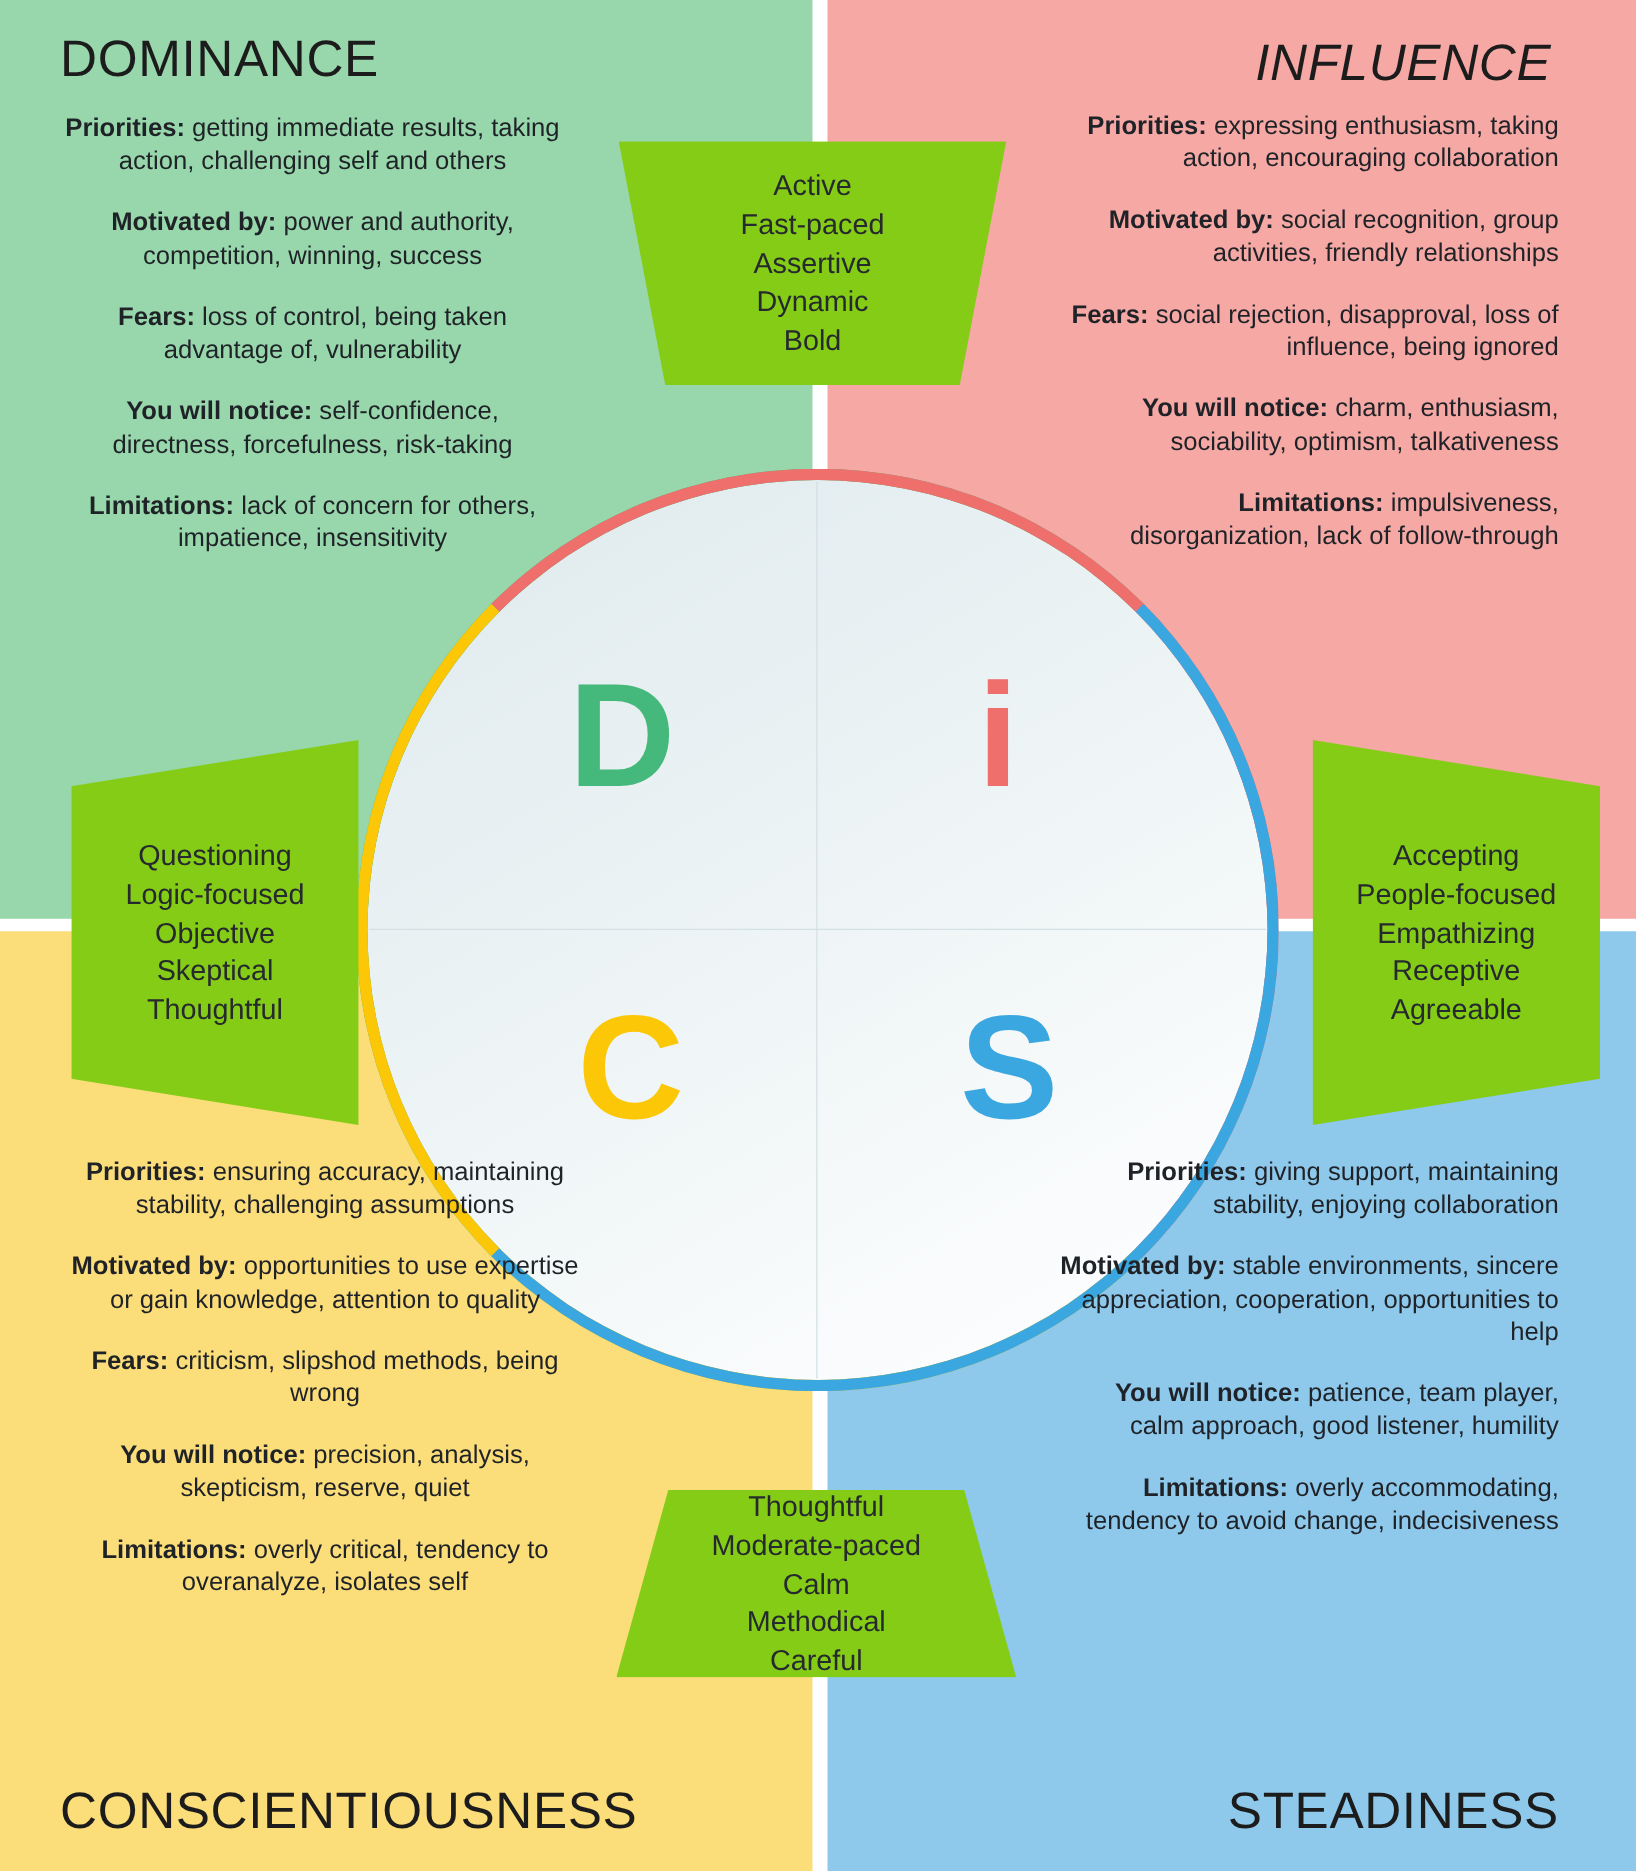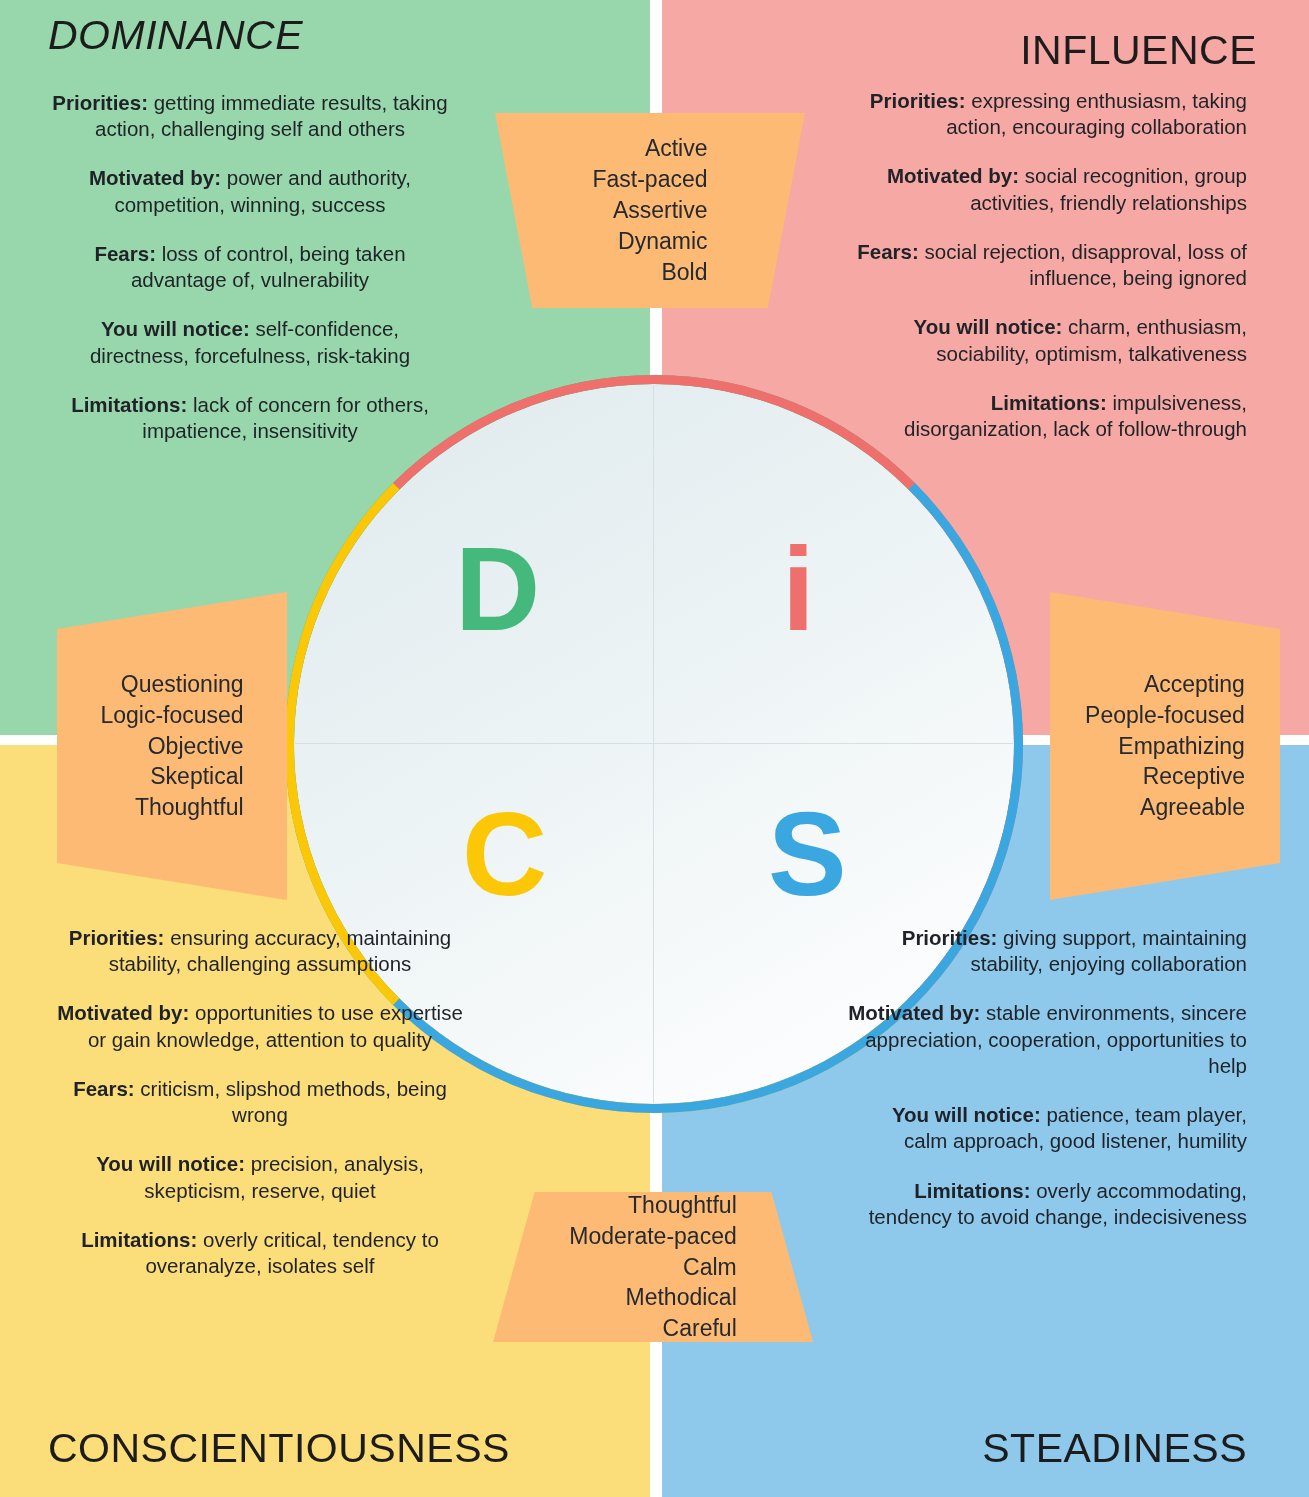--- a/index.html
+++ b/index.html
@@ -60,22 +60,22 @@
 
   
   .quad-title{
     position:absolute;
     font-size:41px;
     font-weight:400;
     color:#1c1c1c;
     letter-spacing:.5px;
     white-space:nowrap;
   }
-  #title-d{left:48px; top:12px;font-style:italic;}
-  #title-i{right:52px;top:27px;}
+  #title-d{left:48px; top:24px;}
+  #title-i{right:68px;top:27px;font-style:italic;}
   #title-c{left:48px; bottom:25px;}
   #title-s{right:62px;bottom:25px;}
 
   
   .block{
     position:absolute;
     font-size:20.5px;
     line-height:1.28;
     color:#1f2227;
   }
@@ -86,25 +86,25 @@
   .align-right{text-align:right;}
 
   #text-d{left:50px; top:90px;  width:400px;}
   #text-i{right:62px;top:88px;  width:400px;}
   #text-c{left:50px; top:925px; width:420px;}
   #text-s{right:62px;top:925px; width:400px;}
 
   
   .tab{
     position:absolute;
-    background:#fdba74;
+    background:#84cc16;
     display:flex;
     align-items:center;
     justify-content:center;
-    text-align:right;
+    text-align:center;
     font-size:23px;
     line-height:1.34;
     color:#26292e;
   }
   .tab span{display:block;}
 
   
   #tab-top{
     left:495px;top:113px;width:310px;height:195px;
     clip-path:polygon(0% 0%, 100% 0%, 88% 100%, 12% 100%);

